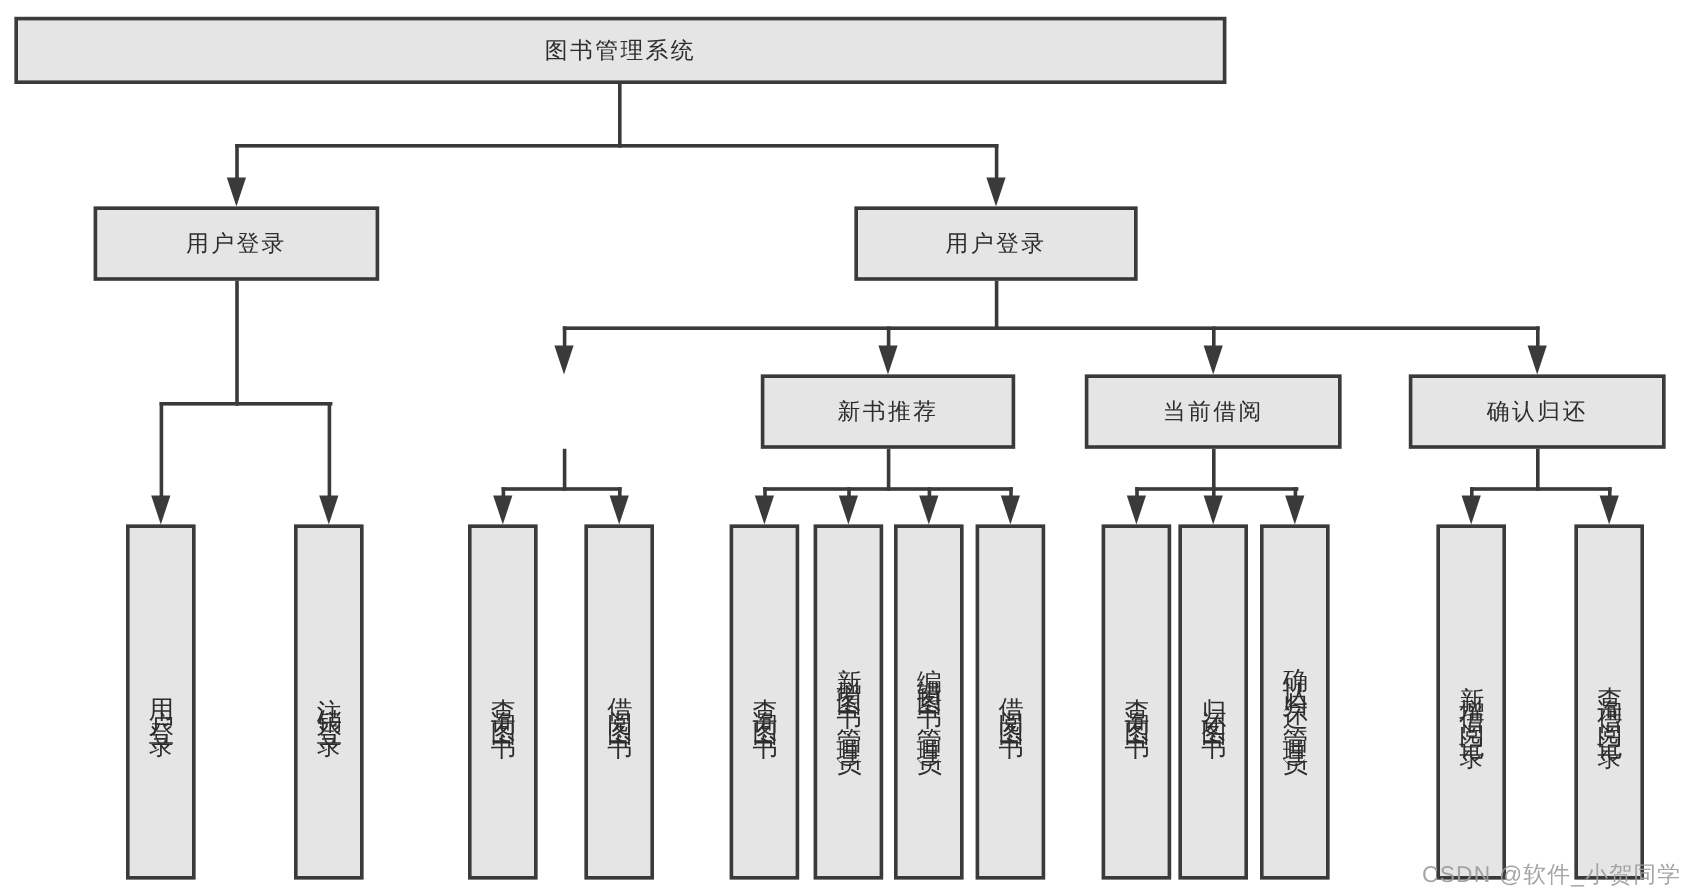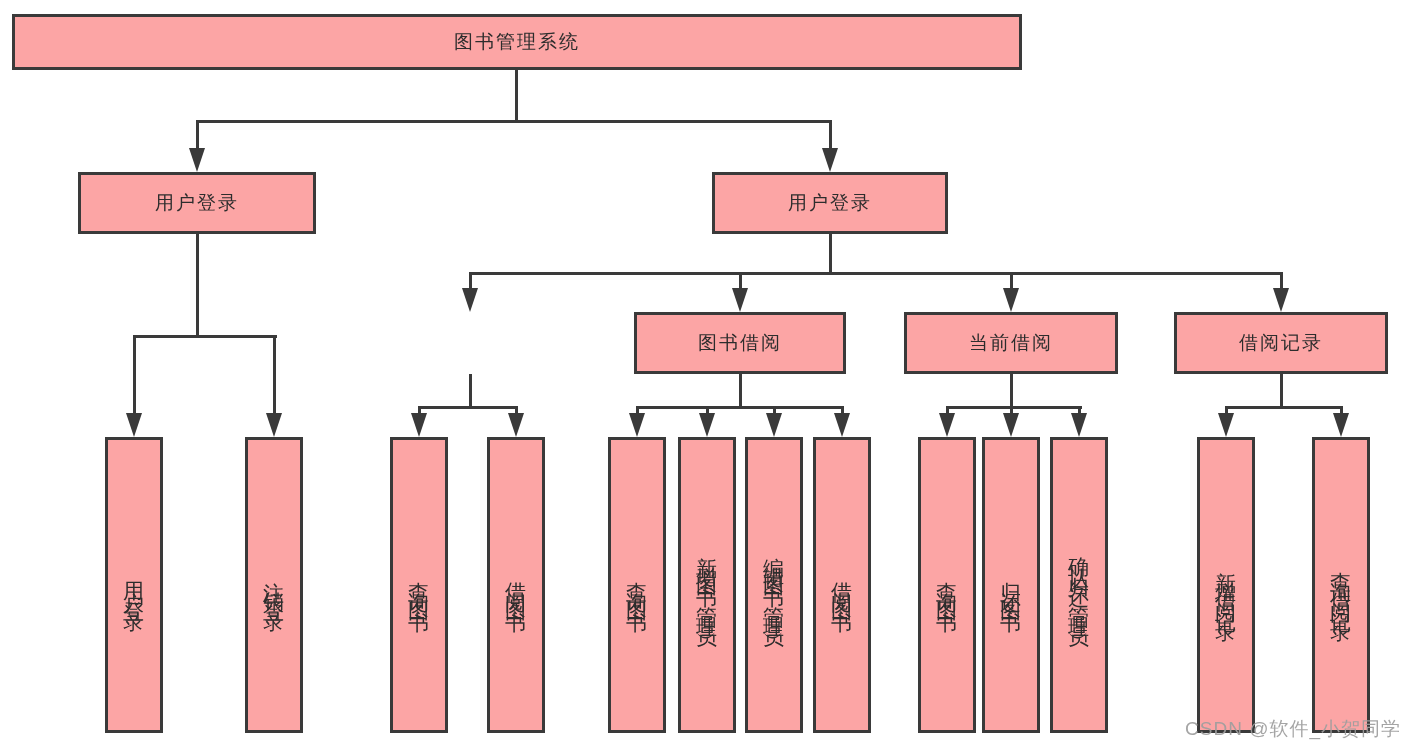--- a/index.html
+++ b/index.html
@@ -14,21 +14,21 @@
     overflow: hidden;
     --line: #3a3a3a;
     --text: #2d2d2d;
     --wm: #a0a0a0;
     color: var(--text);
   }
 
   
   .box {
     position: absolute;
-    background: #fca5a5;
+    background: #e5e5e5;
     border: 3px solid var(--line);
     display: flex;
     align-items: center;
     justify-content: center;
     font-size: 19px;
     letter-spacing: 2px;
     color: var(--text);
     z-index: 2;
   }
   
@@ -93,23 +93,23 @@
   <div class="hline" style="left:469px; top:272px; width:814px;"></div>
   <div class="vline" style="left:469px;  top:272px; height:18px;"></div>
   <div class="tri" style="left:462px;  top:288px;"></div>
   <div class="vline" style="left:739px;  top:272px; height:18px;"></div>
   <div class="tri" style="left:732px;  top:288px;"></div>
   <div class="vline" style="left:1010px; top:272px; height:18px;"></div>
   <div class="tri" style="left:1003px; top:288px;"></div>
   <div class="vline" style="left:1280px; top:272px; height:18px;"></div>
   <div class="tri" style="left:1273px; top:288px;"></div>
 
-  <div class="box" style="left:634px; top:312px; width:212px; height:62px;">图书借阅</div>
+  <div class="box" style="left:634px; top:312px; width:212px; height:62px;">新书推荐</div>
   <div class="box" style="left:904px; top:312px; width:214px; height:62px;">当前借阅</div>
-  <div class="box" style="left:1174px; top:312px; width:214px; height:62px;">借阅记录</div>
+  <div class="box" style="left:1174px; top:312px; width:214px; height:62px;">确认归还</div>
 
   <div class="vline" style="left:469px; top:374px; height:35px;"></div>
   <div class="hline" style="left:418px; top:406px; width:100px;"></div>
   <div class="vline" style="left:418px; top:406px; height:10px;"></div>
   <div class="tri" style="left:411px; top:413px;"></div>
   <div class="vline" style="left:515px; top:406px; height:10px;"></div>
   <div class="tri" style="left:508px; top:413px;"></div>
 
   <div class="vline" style="left:739px; top:374px; height:35px;"></div>
   <div class="hline" style="left:636px; top:406px; width:208px;"></div>

